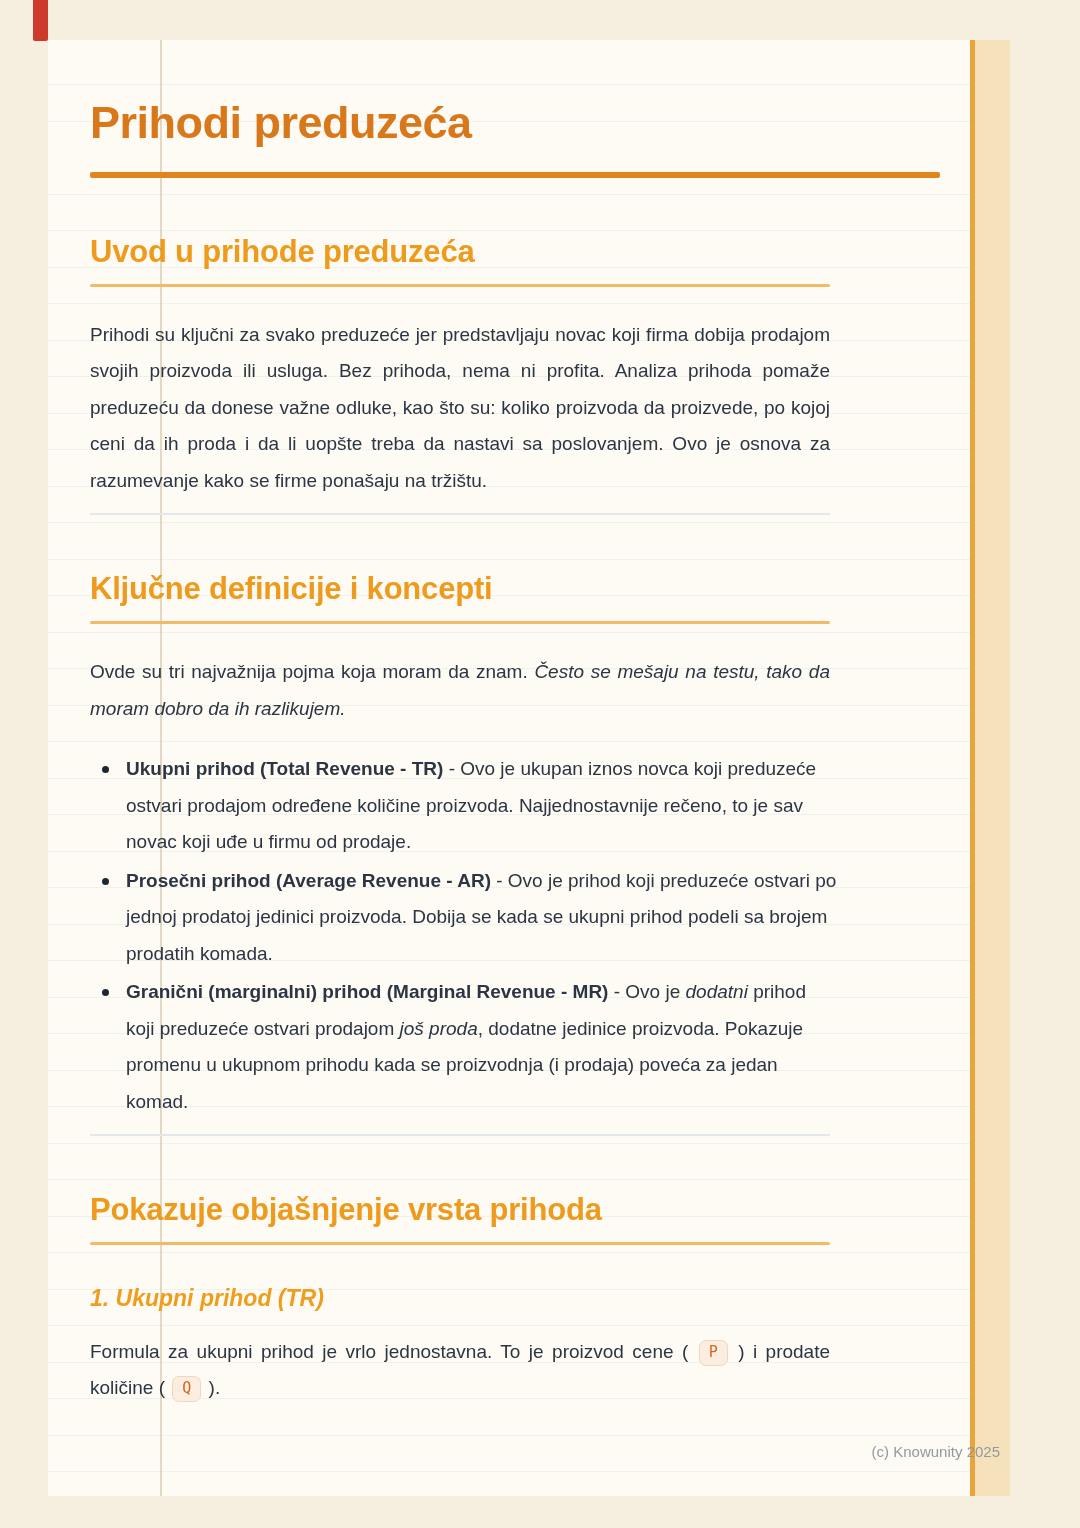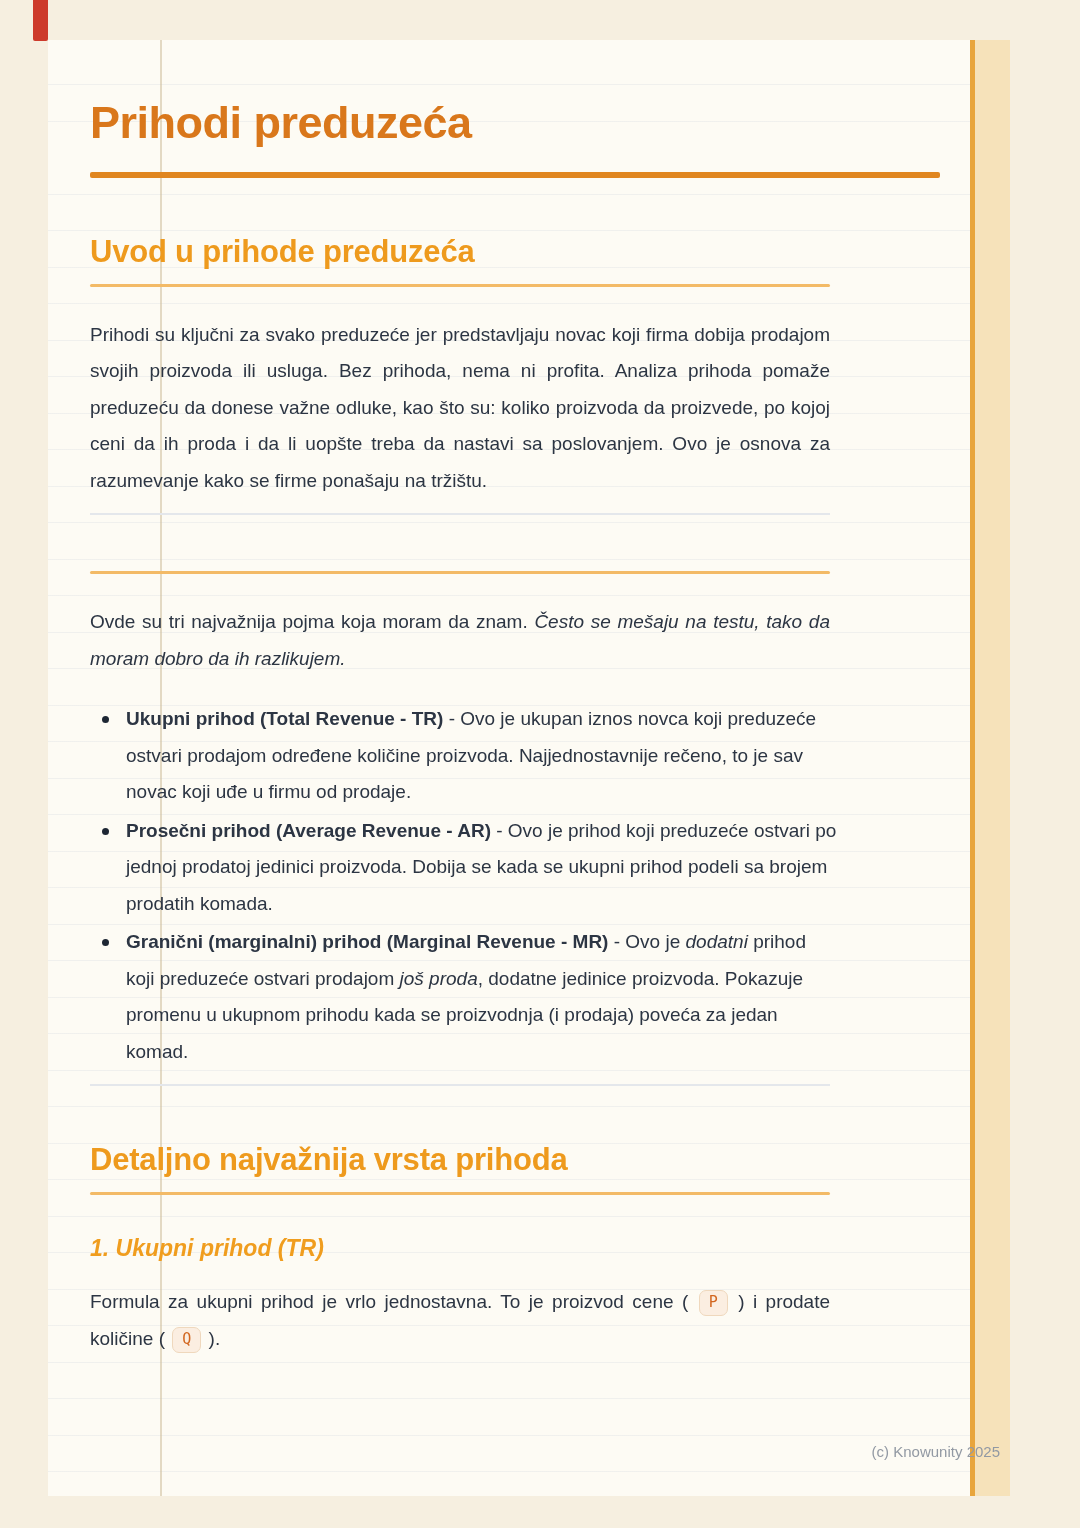--- a/index.html
+++ b/index.html
@@ -128,34 +128,35 @@
       <div class="title-rule"></div>
 
       <div class="section">
         <h2 class="section-heading">Uvod u prihode preduzeća</h2>
         <div class="h2-underline"></div>
         <p class="body-text">Prihodi su ključni za svako preduzeće jer predstavljaju novac koji firma dobija prodajom svojih proizvoda ili usluga. Bez prihoda, nema ni profita. Analiza prihoda pomaže preduzeću da donese važne odluke, kao što su: koliko proizvoda da proizvede, po kojoj ceni da ih proda i da li uopšte treba da nastavi sa poslovanjem. Ovo je osnova za razumevanje kako se firme ponašaju na tržištu.</p>
         <div class="divider"></div>
       </div>
 
       <div class="section">
+        <h2 class="section-heading">Ključne definicije i koncepti</h2>
         <div class="h2-underline"></div>
         <p class="body-text"><span>Ovde su tri najvažnija pojma koja moram da znam. </span><span class="italic">Često se mešaju na testu, tako da moram dobro da ih razlikujem.</span></p>
 
         <ul class="def-list">
           <li><span class="bold">Ukupni prihod (Total Revenue - TR)</span><span> - Ovo je ukupan iznos novca koji preduzeće ostvari prodajom određene količine proizvoda. Najjednostavnije rečeno, to je sav novac koji uđe u firmu od prodaje.</span></li>
           <li><span class="bold">Prosečni prihod (Average Revenue - AR)</span><span> - Ovo je prihod koji preduzeće ostvari po jednoj prodatoj jedinici proizvoda. Dobija se kada se ukupni prihod podeli sa brojem prodatih komada.</span></li>
           <li><span class="bold">Granični (marginalni) prihod (Marginal Revenue - MR)</span><span> - Ovo je </span><span class="italic">dodatni</span><span> prihod koji preduzeće ostvari prodajom </span><span class="italic">još proda</span><span>, dodatne jedinice proizvoda. Pokazuje promenu u ukupnom prihodu kada se proizvodnja (i prodaja) poveća za jedan komad.</span></li>
         </ul>
 
         <div class="divider"></div>
       </div>
 
       <div class="section">
-        <h2 class="section-heading">Detaljno najvažnija vrsta prihoda</h2>
+        <h2 class="section-heading">Pokazuje objašnjenje vrsta prihoda</h2>
         <div class="h2-underline"></div>
 
         <h3 class="sub-heading">1. Ukupni prihod (TR)</h3>
 
         <p class="body-text formula-text"><span>Formula za ukupni prihod je vrlo jednostavna. To je proizvod cene ( </span><span class="chip">P</span><span> ) i prodate količine ( </span><span class="chip">Q</span><span> ).</span></p>
       </div>
 
     </div>
 
     <div class="footer-credit">(c) Knowunity 2025</div>

